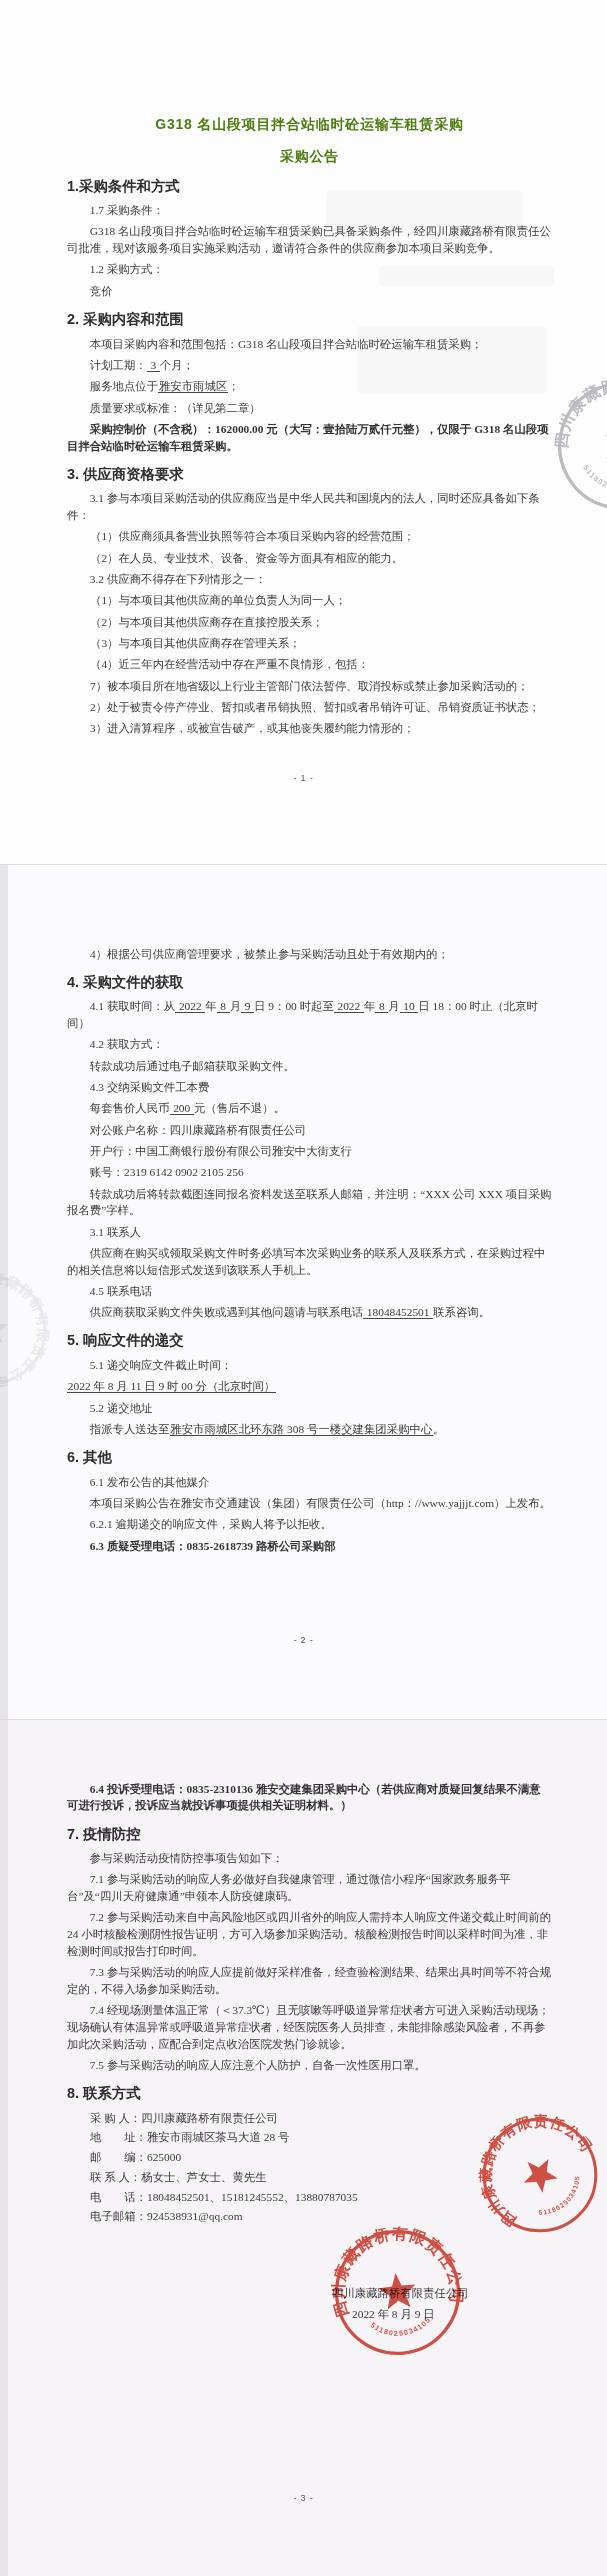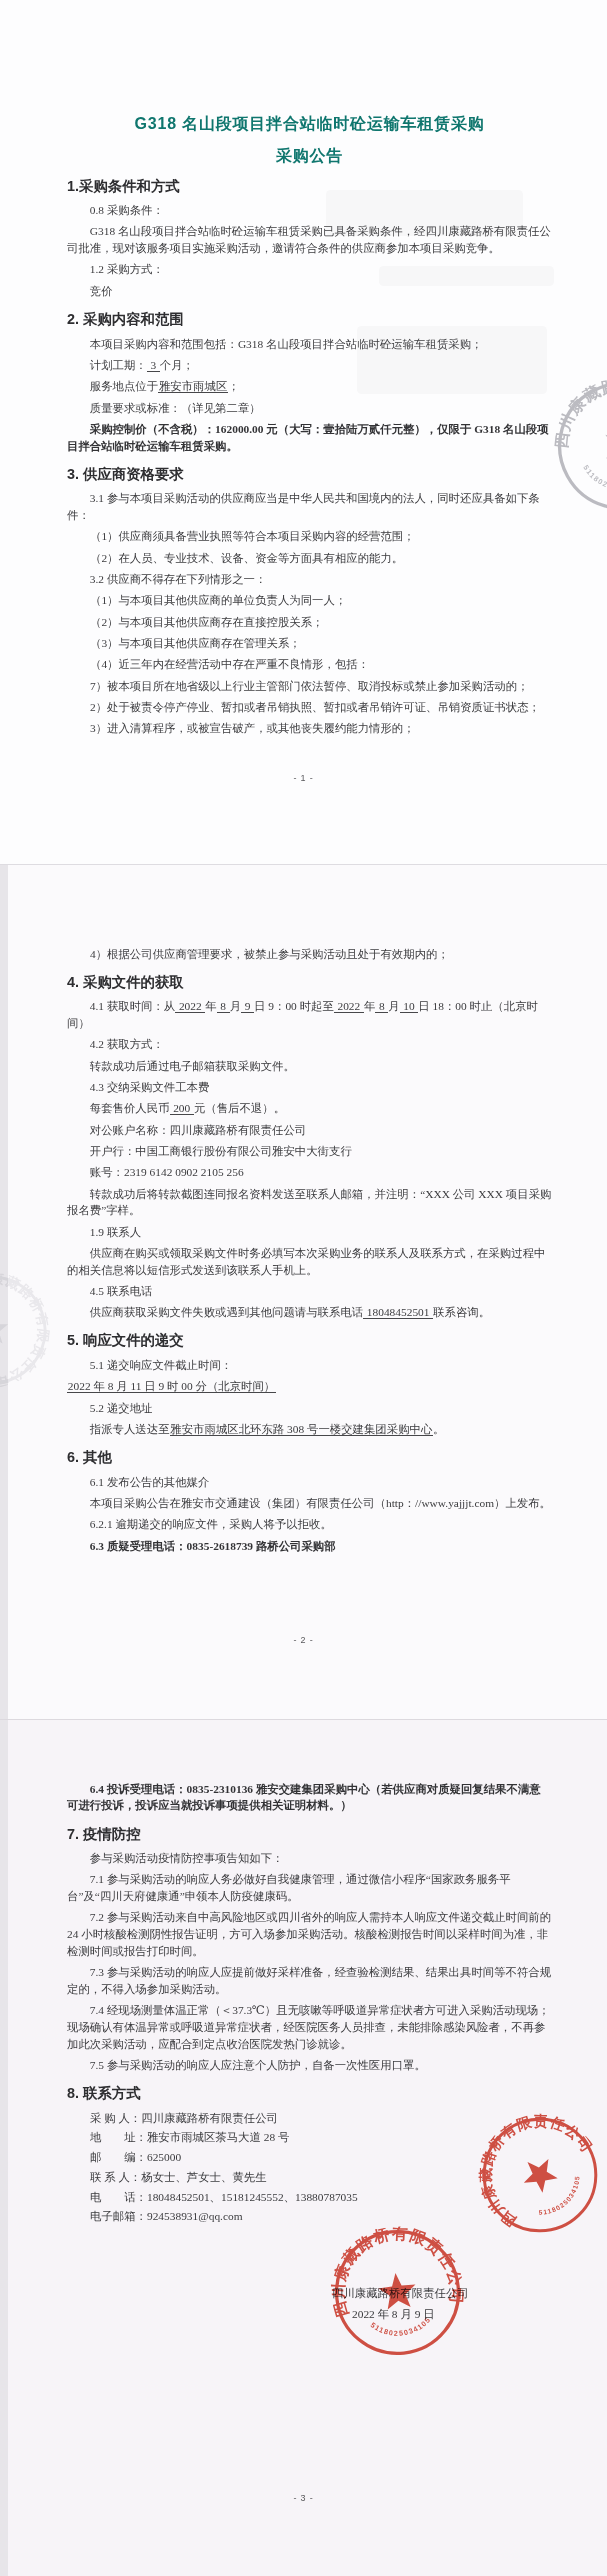--- a/index.html
+++ b/index.html
@@ -2,21 +2,21 @@
 <html style="font-size:12px"><head>
 <meta charset="utf-8">
 <style>
   html,body{margin:0;padding:0;}
   body{width:607px;background:#eceaee;font-family:"Liberation Serif","DejaVu Serif",serif;color:#3b3b3e;}
   .page{position:relative;width:607px;box-sizing:border-box;padding-left:67px;padding-right:55px;overflow:hidden;}
   .page1{height:864px;padding-top:114px;background:#fdfdfe;}
   .page2{height:855px;padding-top:76px;background:#fbfafc;border-top:1.5px solid #dedce1;}
   .page3{height:858px;padding-top:56px;background:#f7f4f8;border-top:1.5px solid #dcd9de;}
   .edge{position:absolute;left:0;top:0;bottom:0;width:7.6px;background:#e7e5e9;}
-  .title{font-family:"Liberation Sans","DejaVu Sans",sans-serif;font-weight:bold;font-size:16px;line-height:20px;text-align:center;color:#0f766e;letter-spacing:0.8px;margin:0;}
+  .title{font-family:"Liberation Sans","DejaVu Sans",sans-serif;font-weight:bold;font-size:14px;line-height:20px;text-align:center;color:#4d7c0f;letter-spacing:0.8px;margin:0;}
   .title2{margin-top:12px;}
   .h{font-family:"Liberation Sans","DejaVu Sans",sans-serif;font-weight:bold;font-size:14.4px;line-height:18px;color:#2e2e31;margin:10.6px 0 7.6px 0;}
   p{font-size:11.4px;line-height:16.7px;margin:4.6px 0;}
   .ind{text-indent:2em;}
   .li{padding-left:23px;margin-left:0;}
   .b{font-weight:bold;color:#333336;}
   .u{border-bottom:0.8px solid #47474a;padding:0 0.8px;white-space:pre;}
   .contact{padding-left:23px;margin:3px 0;}
   .pagenum{position:absolute;left:0;right:0;text-align:center;font-size:9px;color:#59595c;letter-spacing:0.8px;font-family:"Liberation Sans","DejaVu Sans",sans-serif;}
   .page1 .pagenum{top:773px;}
@@ -46,21 +46,21 @@
 
 <div class="page page1">
   <div class="smudge sm3"></div>
   <div class="smudge sm1"></div>
   <div class="smudge sm2"></div>
 
   <div class="title">G318 名山段项目拌合站临时砼运输车租赁采购</div>
   <div class="title title2">采购公告</div>
 
   <div class="h">1.采购条件和方式</div>
-  <p class="ind">0.8 采购条件：</p>
+  <p class="ind">1.7 采购条件：</p>
   <p class="ind">G318 名山段项目拌合站临时砼运输车租赁采购已具备采购条件，经四川康藏路桥有限责任公司批准，现对该服务项目实施采购活动，邀请符合条件的供应商参加本项目采购竞争。</p>
   <p class="ind">1.2 采购方式：</p>
   <p class="ind">竞价</p>
 
   <div class="h">2. 采购内容和范围</div>
   <p class="ind">本项目采购内容和范围包括：G318 名山段项目拌合站临时砼运输车租赁采购；</p>
   <p class="ind"><span>计划工期：</span><span class="u"> 3 </span><span>个月；</span></p>
   <p class="ind"><span>服务地点位于</span><span class="u">雅安市雨城区</span><span>；</span></p>
   <p class="ind">质量要求或标准：（详见第二章）</p>
   <p class="ind b">采购控制价（不含税）：162000.00 元（大写：壹拾陆万贰仟元整），仅限于 G318 名山段项目拌合站临时砼运输车租赁采购。</p>
@@ -100,21 +100,21 @@
   <div class="h">4. 采购文件的获取</div>
   <p class="ind"><span>4.1 获取时间：从</span><span class="u"> 2022 </span><span>年</span><span class="u"> 8 </span><span>月</span><span class="u"> 9 </span><span>日 9：00 时起至</span><span class="u"> 2022 </span><span>年</span><span class="u"> 8 </span><span>月</span><span class="u"> 10 </span><span>日 18：00 时止（北京时间）</span></p>
   <p class="ind">4.2 获取方式：</p>
   <p class="ind">转款成功后通过电子邮箱获取采购文件。</p>
   <p class="ind">4.3 交纳采购文件工本费</p>
   <p class="ind"><span>每套售价人民币</span><span class="u"> 200 </span><span>元（售后不退）。</span></p>
   <p class="ind">对公账户名称：四川康藏路桥有限责任公司</p>
   <p class="ind">开户行：中国工商银行股份有限公司雅安中大街支行</p>
   <p class="ind">账号：2319 6142 0902 2105 256</p>
   <p class="ind">转款成功后将转款截图连同报名资料发送至联系人邮箱，并注明：“XXX 公司 XXX 项目采购报名费”字样。</p>
-  <p class="ind">1.9 联系人</p>
+  <p class="ind">3.1 联系人</p>
   <p class="ind">供应商在购买或领取采购文件时务必填写本次采购业务的联系人及联系方式，在采购过程中的相关信息将以短信形式发送到该联系人手机上。</p>
   <p class="ind">4.5 联系电话</p>
   <p class="ind"><span>供应商获取采购文件失败或遇到其他问题请与联系电话</span><span class="u"> 18048452501 </span><span>联系咨询。</span></p>
 
   <div class="h">5. 响应文件的递交</div>
   <p class="ind">5.1 递交响应文件截止时间：</p>
   <p><span class="u">2022 年 8 月 11 日 9 时 00 分（北京时间）</span></p>
   <p class="ind">5.2 递交地址</p>
   <p class="ind"><span>指派专人送达至</span><span class="u">雅安市雨城区北环东路 308 号一楼交建集团采购中心</span><span>。</span></p>
 

